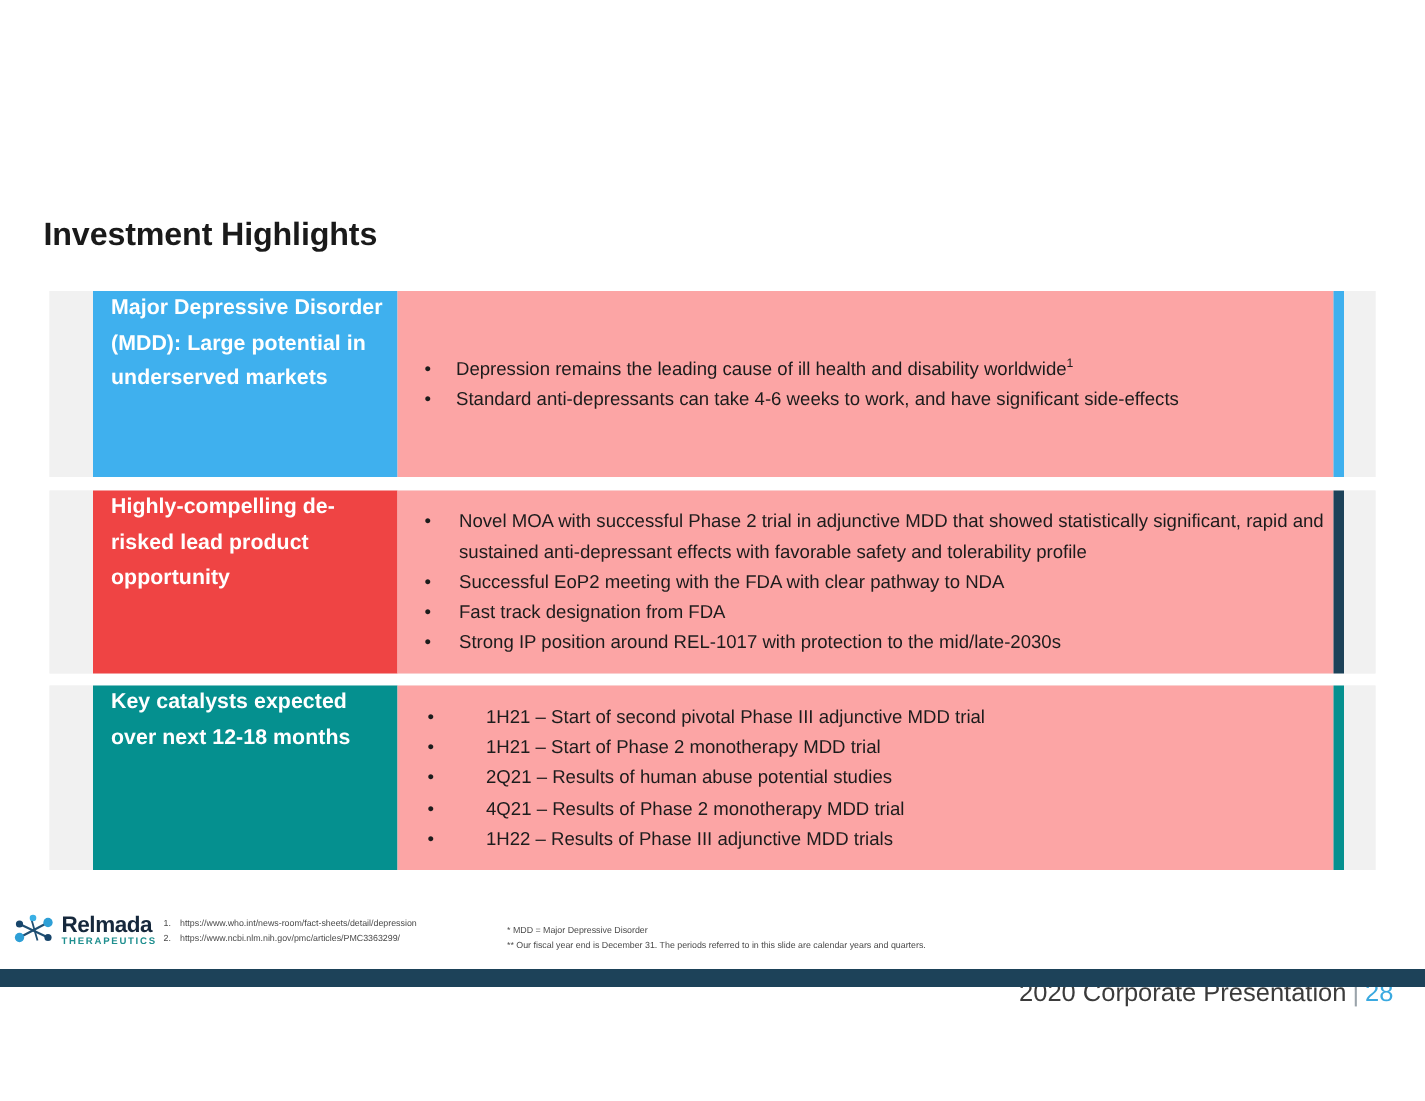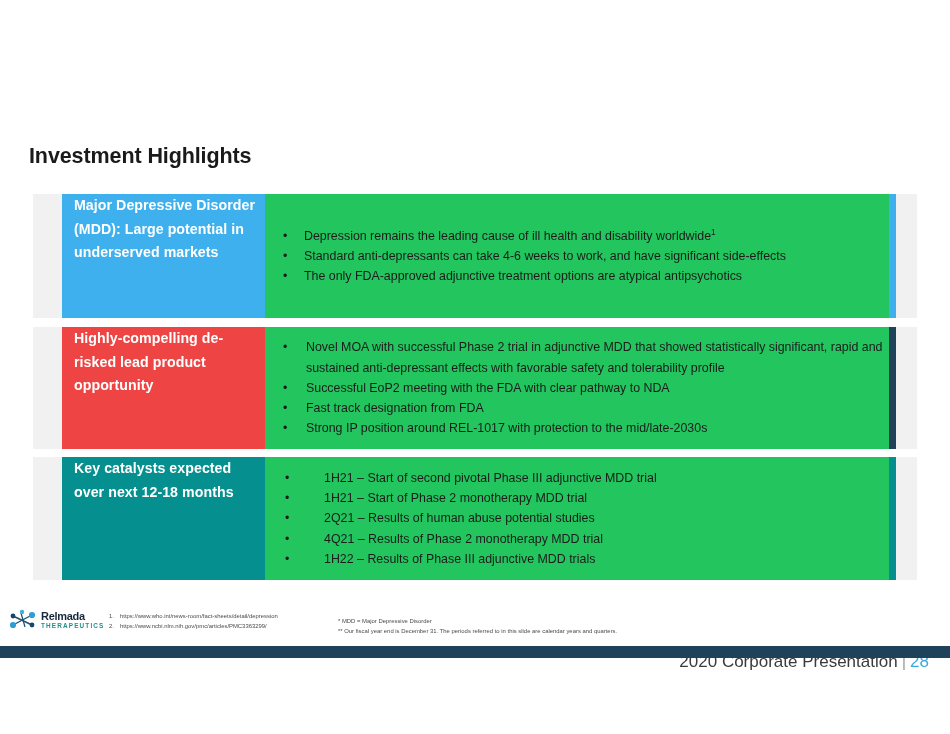--- a/index.html
+++ b/index.html
@@ -52,21 +52,21 @@
   }
   .panel-head-text {
     color: #ffffff;
     font-weight: bold;
     font-size: 14.2px;
     line-height: 23.5px;
     letter-spacing: 0.05px;
   }
   .panel-body {
     flex: 1 1 auto;
-    background: #22c55e;
+    background: #fca5a5;
     display: flex;
     align-items: center;
     box-sizing: border-box;
     padding-left: 12px;
   }
   .panel-accent {
     width: 7px;
     flex: 0 0 7px;
   }
   .panel-accent-pad {
@@ -111,21 +111,21 @@
   .footer-logo-wrap {
     position: absolute;
     left: 8px;
     top: 589px;
     display: flex;
     align-items: center;
   }
   .logo-mark { width: 30px; height: 22px; flex: 0 0 30px; }
   .logo-words { margin-left: 3px; line-height: 1; }
   .logo-name {
-    font-size: 11px;
+    font-size: 15px;
     font-weight: bold;
     color: #16283c;
     letter-spacing: -0.3px;
     display: block;
   }
   .logo-sub {
     font-size: 6.4px;
     font-weight: bold;
     color: #1f8f8f;
     letter-spacing: 1.15px;
@@ -178,21 +178,20 @@
 
   <div class="panel" id="panel-1" style="width:884px">
     <div class="panel-gutter"></div>
     <div class="panel-head" style="background:#3fb0ee">
       <div class="panel-head-text">Major Depressive Disorder (MDD): Large potential in underserved markets</div>
     </div>
     <div class="panel-body">
       <ul class="bullets">
         <li><span>Depression remains the leading cause of ill health and disability worldwide</span><sup>1</sup></li>
         <li><span>Standard anti-depressants can take 4-6 weeks to work, and have significant side-effects</span></li>
-        <li><span>The only FDA-approved adjunctive treatment options are atypical antipsychotics</span></li>
       </ul>
     </div>
     <div class="panel-accent" style="background:#3fb0ee"></div>
     <div class="panel-accent-pad"></div>
   </div>
 
   <div class="panel" id="panel-2" style="width:884px">
     <div class="panel-gutter"></div>
     <div class="panel-head" style="background:#ef4444">
       <div class="panel-head-text">Highly-compelling de-risked lead product opportunity</div>

